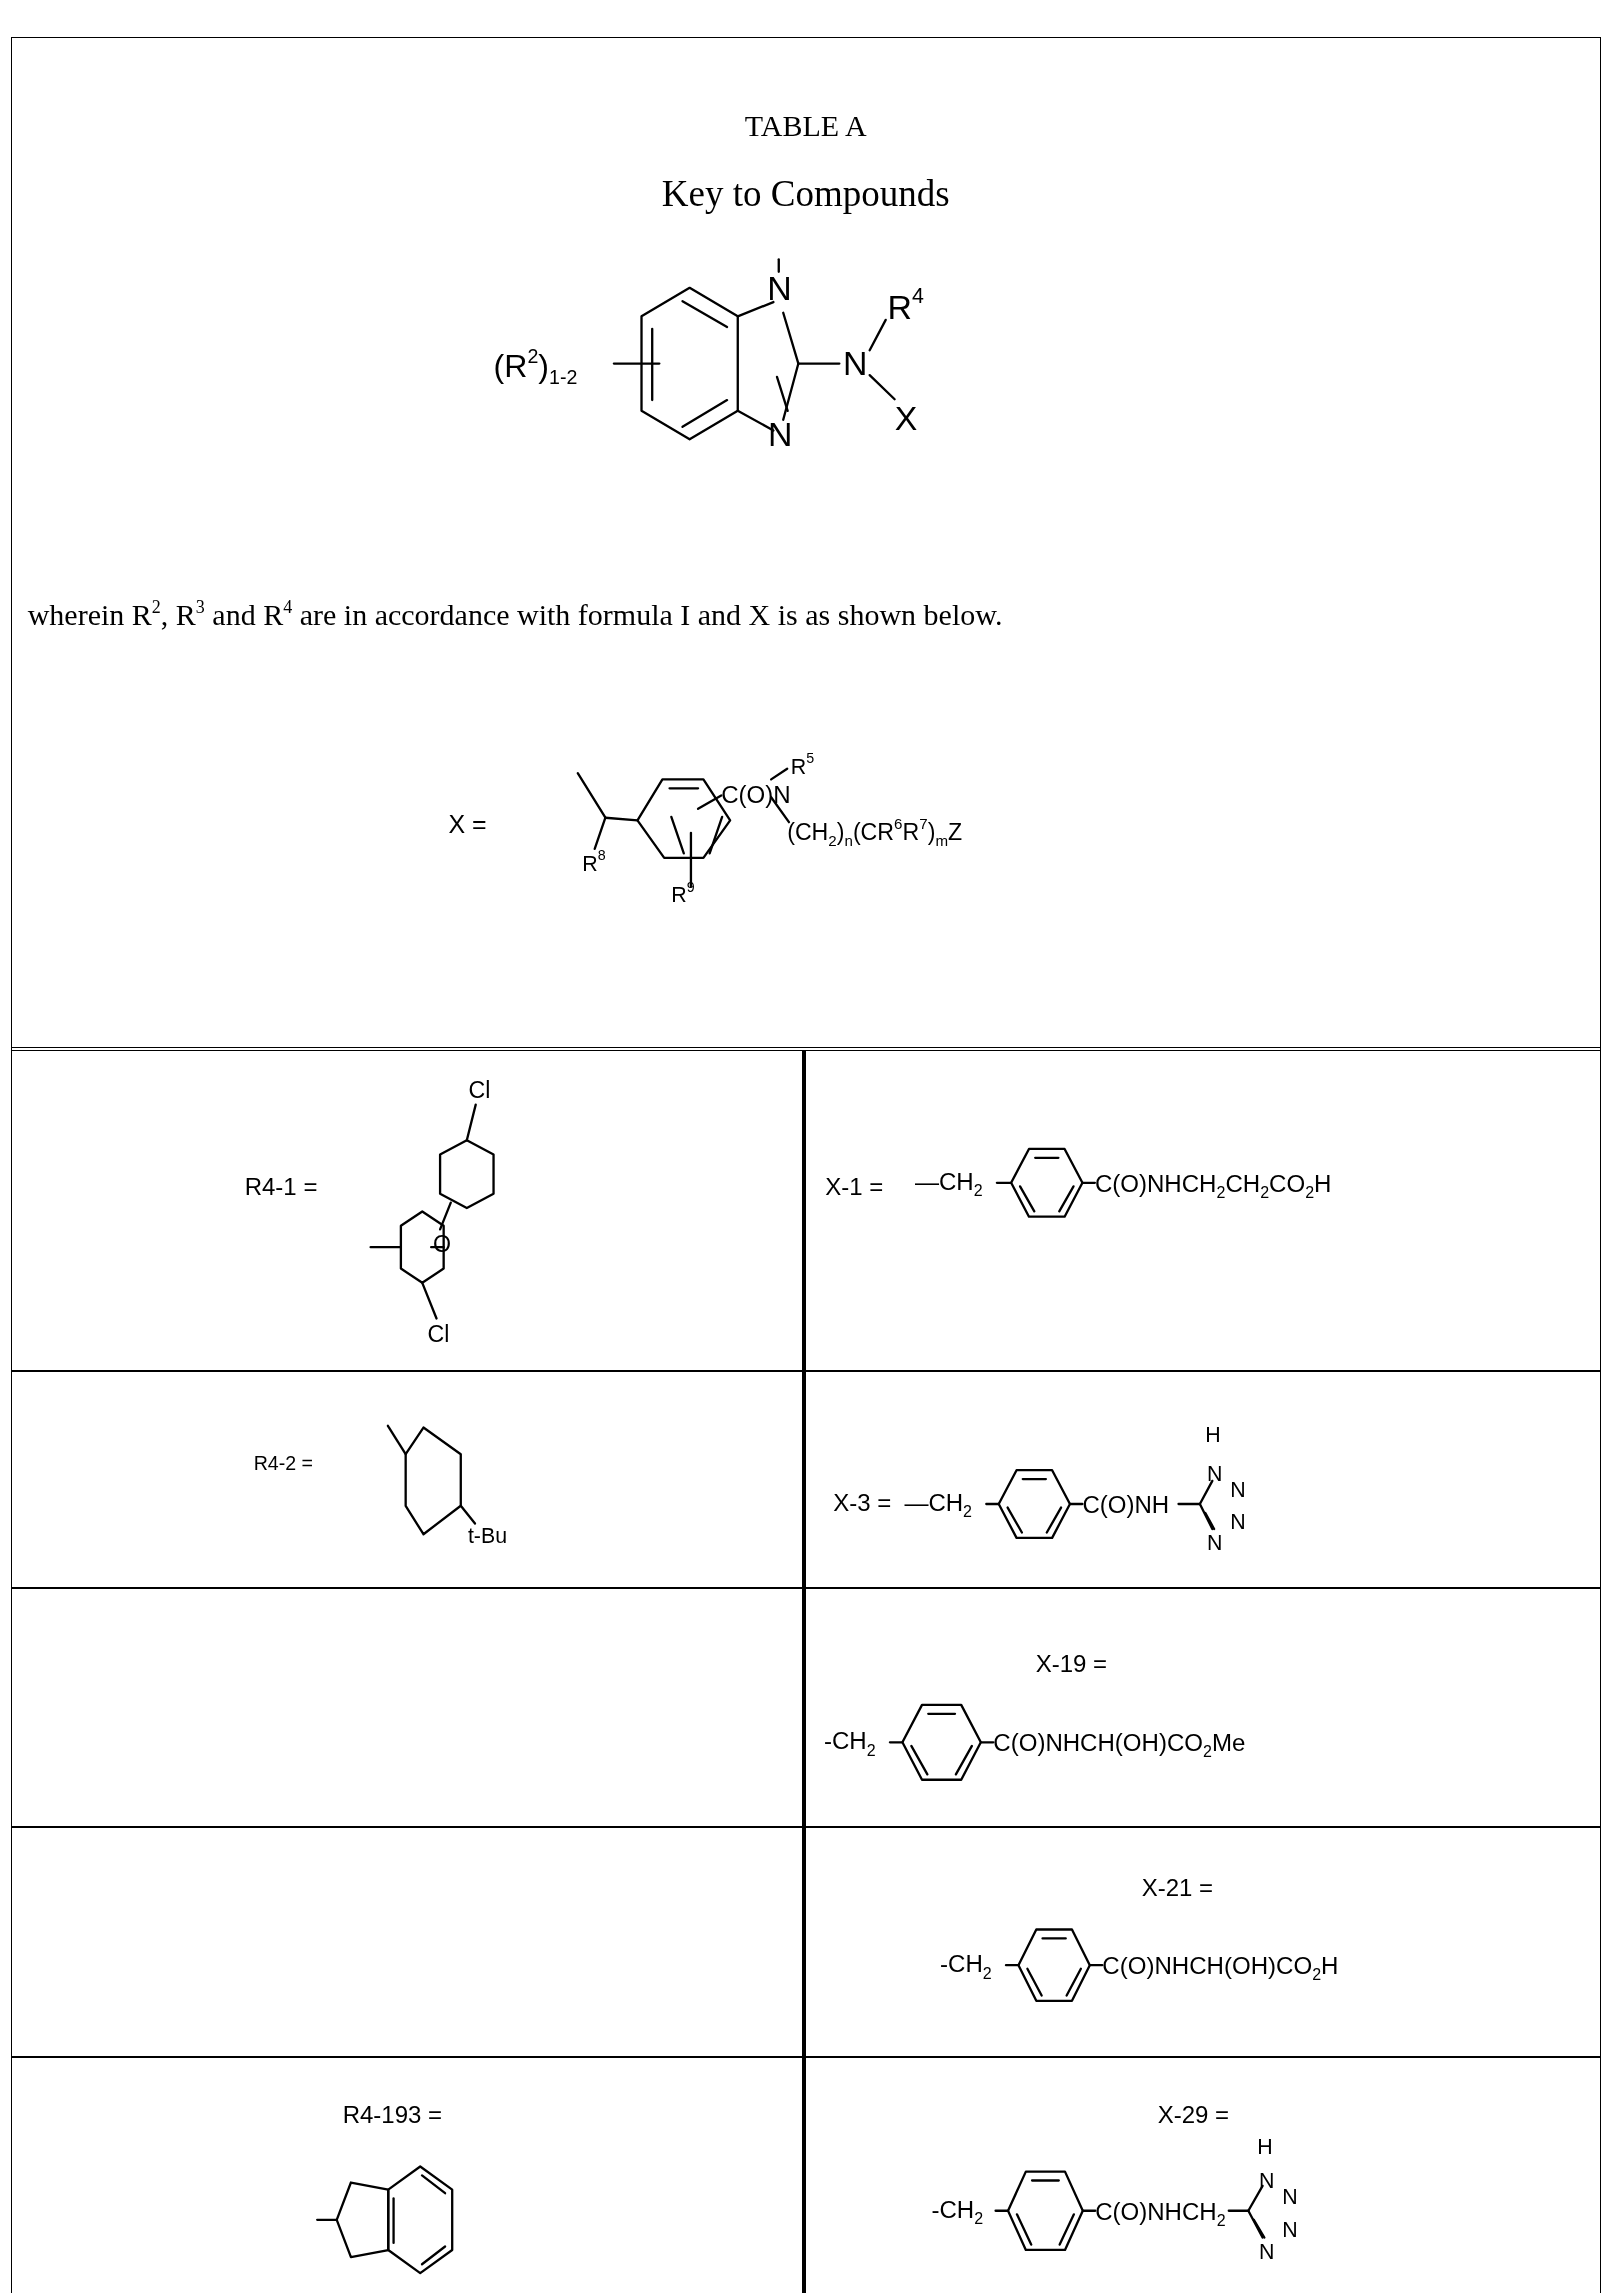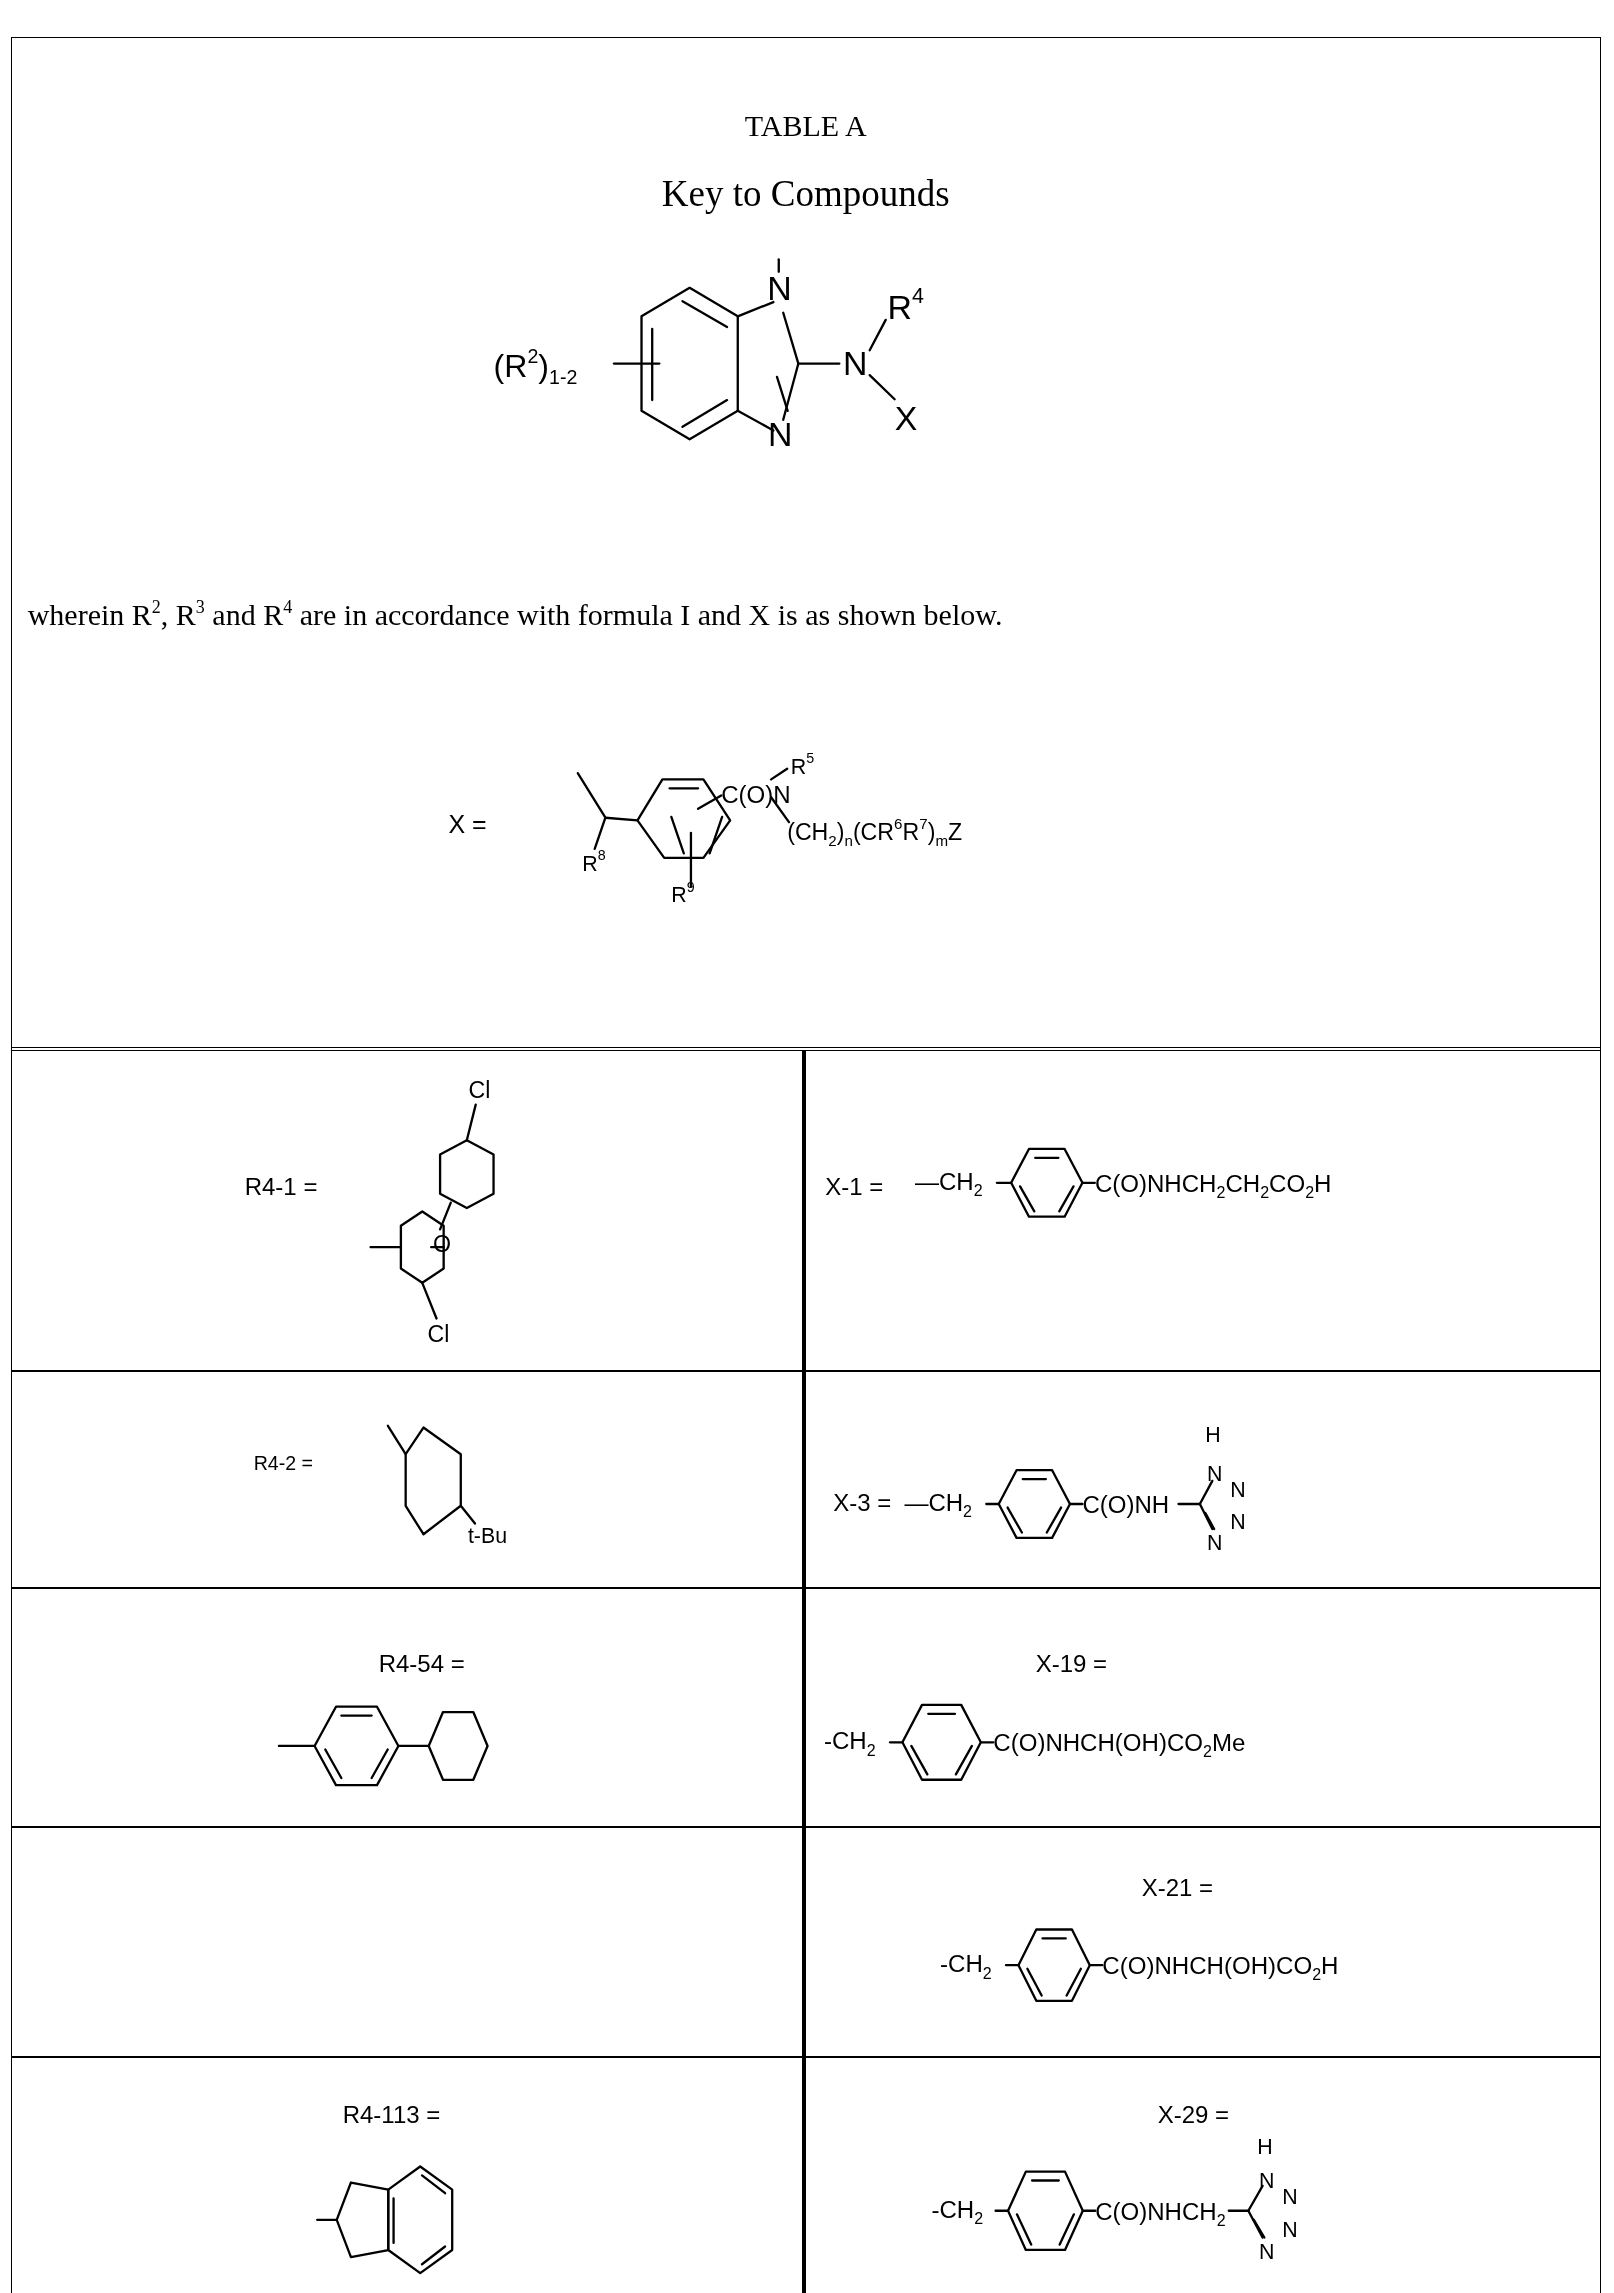--- a/index.html
+++ b/index.html
@@ -151,32 +151,20 @@
           <text x="438" y="48" font-size="24">H</text>
           <text x="440" y="92" font-size="24">N</text>
           <text x="466" y="110" font-size="24">N</text>
           <text x="466" y="146" font-size="24">N</text>
           <text x="440" y="170" font-size="24">N</text>
         </svg>
       </div>
     </div>
 
     <div class="row" style="top:538px;height:239px;">
-      <div class="cell left">
-        <div class="lbl" style="left:367px;top:61px;">R4-54 =</div>
-        <svg style="position:absolute;left:258px;top:98px;" width="321" height="125" viewBox="0 0 360 140">
-          <line x1="10" y1="66" x2="50" y2="66"></line>
-          <polygon points="50,66 74,22 120,22 144,66 120,110 74,110"></polygon>
-          <line x1="80" y1="32" x2="114" y2="32"></line>
-          <line x1="62" y1="70" x2="80" y2="102"></line>
-          <line x1="132" y1="70" x2="114" y2="102"></line>
-          <line x1="144" y1="66" x2="178" y2="66"></line>
-          <polygon points="178,66 194,28 228,28 244,66 228,104 194,104"></polygon>
-        </svg>
-      </div>
       <div class="cell right">
         <div class="lbl" style="left:230px;top:61px;">X-19 =</div>
         <svg style="position:absolute;left:18px;top:89px;" width="499" height="134" viewBox="0 0 560 150">
           <text x="0" y="80" font-size="27"><tspan>-CH</tspan><tspan font-size="18" dy="7">2</tspan></text>
           <line x1="74" y1="72" x2="88" y2="72"></line>
           <polygon points="88,72 110,30 154,30 176,72 154,114 110,114"></polygon>
           <line x1="117" y1="40" x2="147" y2="40"></line>
           <line x1="98" y1="76" x2="116" y2="108"></line>
           <line x1="166" y1="76" x2="148" y2="108"></line>
           <line x1="176" y1="72" x2="190" y2="72"></line>
@@ -196,21 +184,21 @@
           <line x1="98" y1="68" x2="114" y2="98"></line>
           <line x1="158" y1="68" x2="142" y2="98"></line>
           <line x1="168" y1="64" x2="182" y2="64"></line>
           <text x="182" y="74" font-size="27"><tspan>C(O)NHCH(OH)CO</tspan><tspan font-size="18" dy="7">2</tspan><tspan dy="-7">H</tspan></text>
         </svg>
       </div>
     </div>
 
     <div class="row" style="top:1007px;height:249px;">
       <div class="cell left">
-        <div class="lbl" style="left:331px;top:43px;">R4-113 =</div>
+        <div class="lbl" style="left:331px;top:43px;">R4-193 =</div>
         <svg style="position:absolute;left:294px;top:89px;" width="232" height="151" viewBox="0 0 260 170">
           <line x1="12" y1="82" x2="34" y2="82"></line>
           <polyline points="34,82 50,40 92,48 92,116 50,124 34,82"></polyline>
           <polygon points="92,48 128,22 164,48 164,116 128,142 92,116"></polygon>
           <line x1="98" y1="58" x2="98" y2="108"></line>
           <line x1="130" y1="32" x2="156" y2="52"></line>
           <line x1="156" y1="112" x2="130" y2="132"></line>
         </svg>
       </div>
       <div class="cell right">

